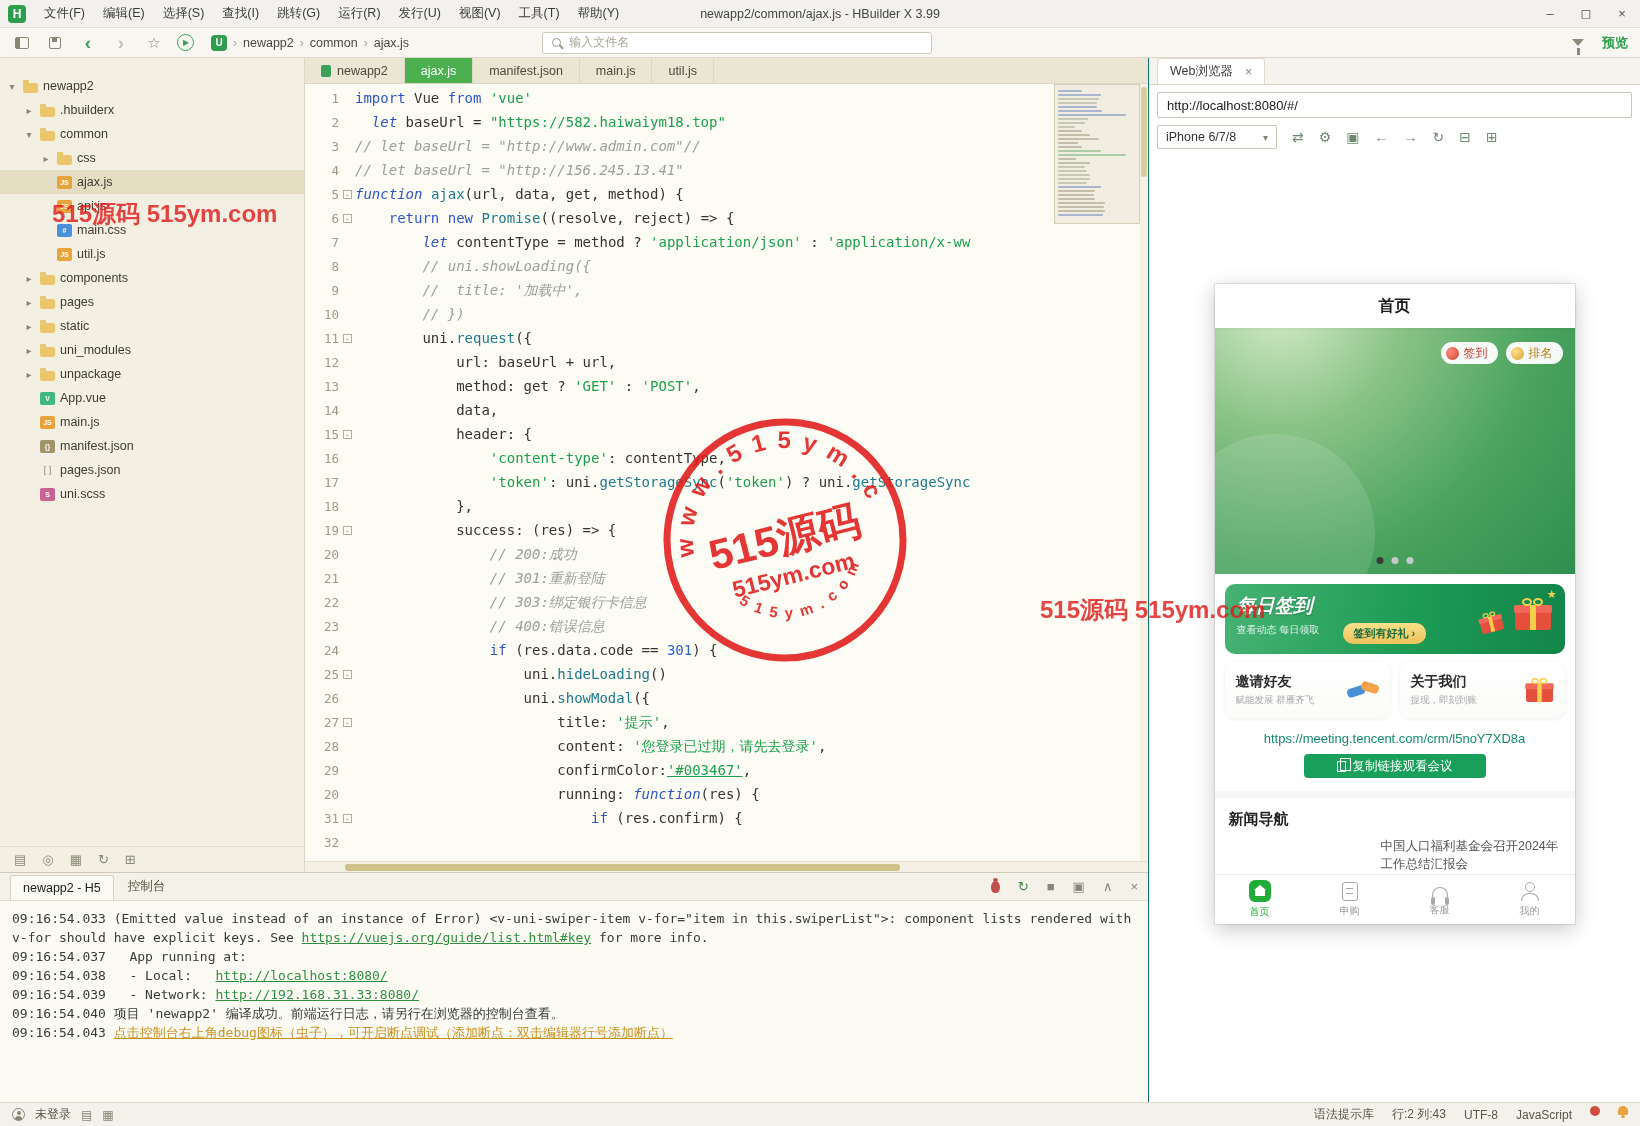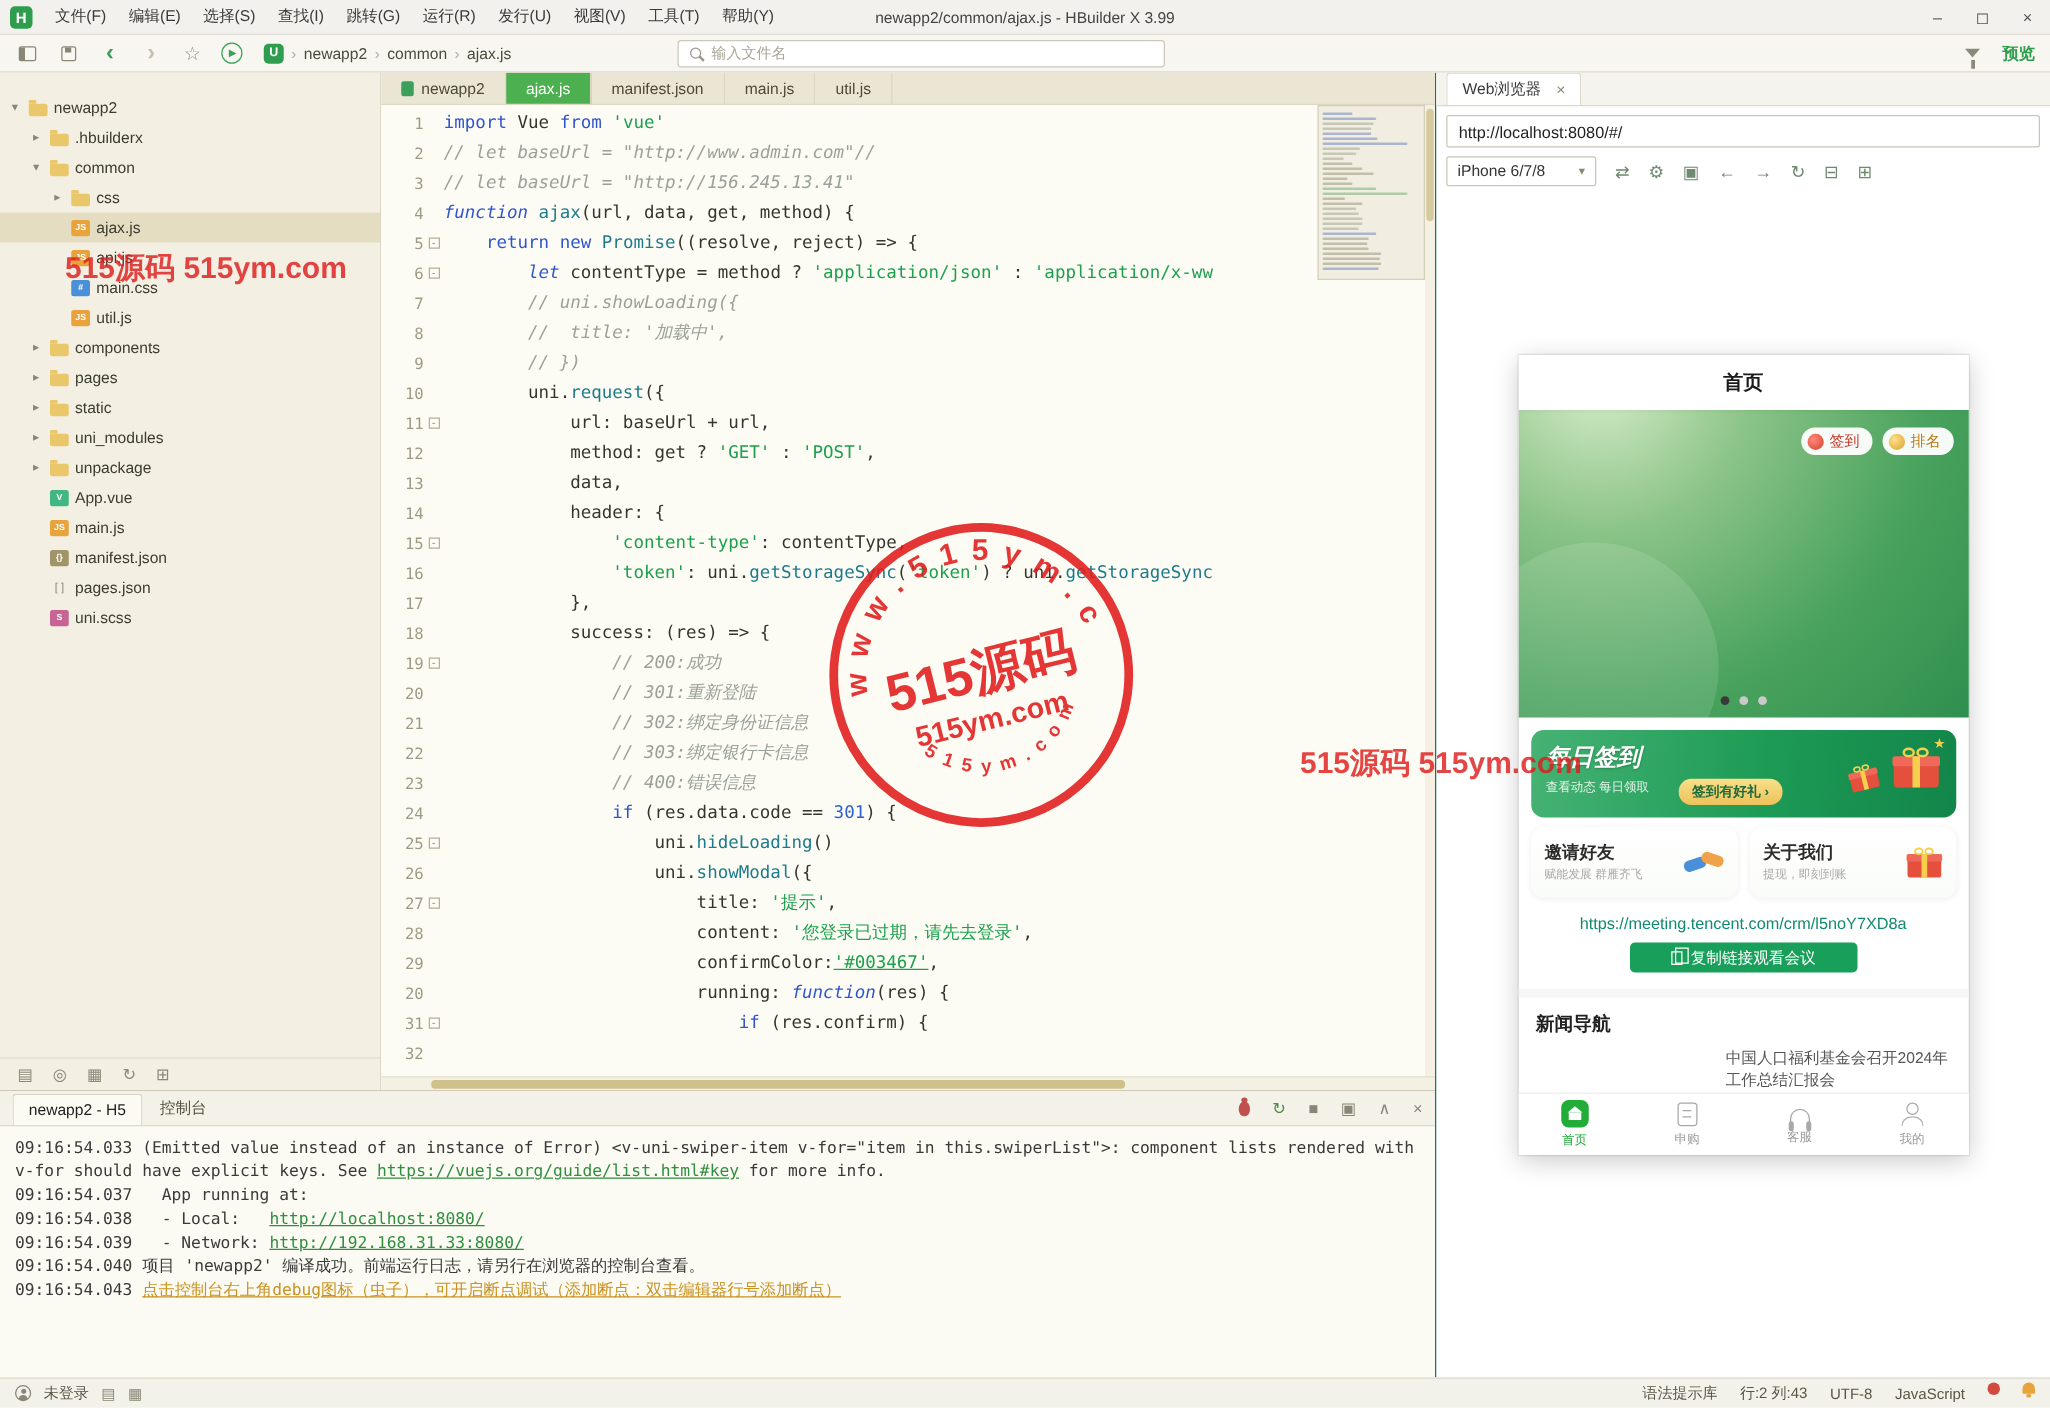--- a/index.html
+++ b/index.html
@@ -536,40 +536,40 @@
                     <span class="fold-box">-</span>
                   </span>
                 </div>
                 <div class="gut-row">
                   <span class="lnum">32</span>
                   <span class="fold-slot"></span>
                 </div>
               </div>
             <div class="code-lines">
                 <div class="code-row"><span class="tk-k">import</span><span class="tk-t"> Vue </span><span class="tk-k">from</span><span class="tk-t"> </span><span class="tk-s">'vue'</span></div>
+                <div class="code-row"><span class="tk-t">  </span><span class="tk-ki">let</span><span class="tk-t"> baseUrl = </span><span class="tk-s">"https://582.haiwaiym18.top"</span></div>
                 <div class="code-row"><span class="tk-c">// let baseUrl = "http://www.admin.com"//</span></div>
                 <div class="code-row"><span class="tk-c">// let baseUrl = "http://156.245.13.41"</span></div>
                 <div class="code-row"><span class="tk-ki">function</span><span class="tk-t"> </span><span class="tk-f">ajax</span><span class="tk-t">(url, data, get, method) {</span></div>
                 <div class="code-row"><span class="tk-t">    </span><span class="tk-k">return</span><span class="tk-t"> </span><span class="tk-k">new</span><span class="tk-t"> </span><span class="tk-f">Promise</span><span class="tk-t">((resolve, reject) =&gt; {</span></div>
                 <div class="code-row"><span class="tk-t">        </span><span class="tk-ki">let</span><span class="tk-t"> contentType = method ? </span><span class="tk-s">'application/json'</span><span class="tk-t"> : </span><span class="tk-s">'application/x-ww</span></div>
                 <div class="code-row"><span class="tk-t">        </span><span class="tk-c">// uni.showLoading({</span></div>
                 <div class="code-row"><span class="tk-t">        </span><span class="tk-c">//  title: '加载中',</span></div>
                 <div class="code-row"><span class="tk-t">        </span><span class="tk-c">// })</span></div>
                 <div class="code-row"><span class="tk-t">        uni.</span><span class="tk-f">request</span><span class="tk-t">({</span></div>
                 <div class="code-row"><span class="tk-t">            url: baseUrl + url,</span></div>
                 <div class="code-row"><span class="tk-t">            method: get ? </span><span class="tk-s">'GET'</span><span class="tk-t"> : </span><span class="tk-s">'POST'</span><span class="tk-t">,</span></div>
                 <div class="code-row"><span class="tk-t">            data,</span></div>
                 <div class="code-row"><span class="tk-t">            header: {</span></div>
                 <div class="code-row"><span class="tk-t">                </span><span class="tk-s">'content-type'</span><span class="tk-t">: contentType,</span></div>
                 <div class="code-row"><span class="tk-t">                </span><span class="tk-s">'token'</span><span class="tk-t">: uni.</span><span class="tk-f">getStorageSync</span><span class="tk-t">(</span><span class="tk-s">'token'</span><span class="tk-t">) ? uni.</span><span class="tk-f">getStorageSync</span></div>
                 <div class="code-row"><span class="tk-t">            },</span></div>
                 <div class="code-row"><span class="tk-t">            success: (res) =&gt; {</span></div>
                 <div class="code-row"><span class="tk-t">                </span><span class="tk-c">// 200:成功</span></div>
                 <div class="code-row"><span class="tk-t">                </span><span class="tk-c">// 301:重新登陆</span></div>
-                <div class="code-row"><span class="tk-t">                </span><span class="tk-c">// 302:绑定身份证信息</span></div>
                 <div class="code-row"><span class="tk-t">                </span><span class="tk-c">// 303:绑定银行卡信息</span></div>
                 <div class="code-row"><span class="tk-t">                </span><span class="tk-c">// 400:错误信息</span></div>
                 <div class="code-row"><span class="tk-t">                </span><span class="tk-k">if</span><span class="tk-t"> (res.data.code == </span><span class="tk-n">301</span><span class="tk-t">) {</span></div>
                 <div class="code-row"><span class="tk-t">                    uni.</span><span class="tk-f">hideLoading</span><span class="tk-t">()</span></div>
                 <div class="code-row"><span class="tk-t">                    uni.</span><span class="tk-f">showModal</span><span class="tk-t">({</span></div>
                 <div class="code-row"><span class="tk-t">                        title: </span><span class="tk-s">'提示'</span><span class="tk-t">,</span></div>
                 <div class="code-row"><span class="tk-t">                        content: </span><span class="tk-s">'您登录已过期，请先去登录'</span><span class="tk-t">,</span></div>
                 <div class="code-row"><span class="tk-t">                        confirmColor:</span><span class="tk-u">'#003467'</span><span class="tk-t">,</span></div>
                 <div class="code-row"><span class="tk-t">                        running: </span><span class="tk-ki">function</span><span class="tk-t">(res) {</span></div>
                 <div class="code-row"><span class="tk-t">                            </span><span class="tk-k">if</span><span class="tk-t"> (res.confirm) {</span></div>

